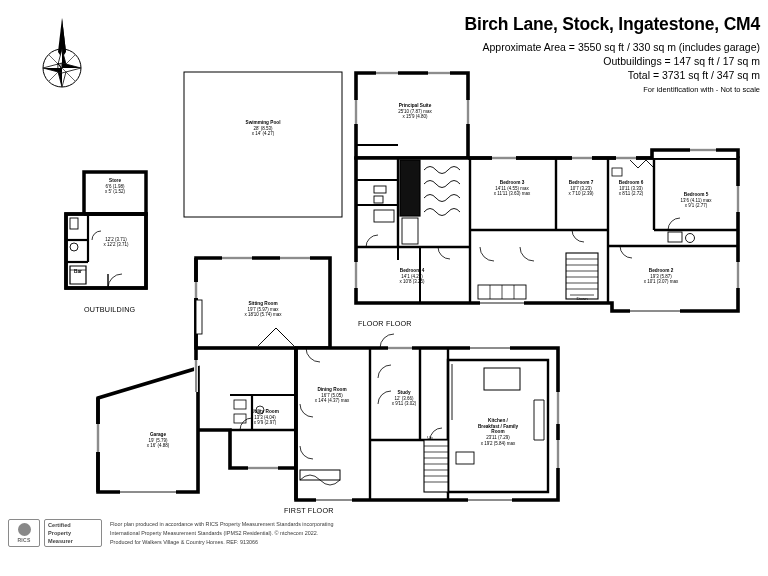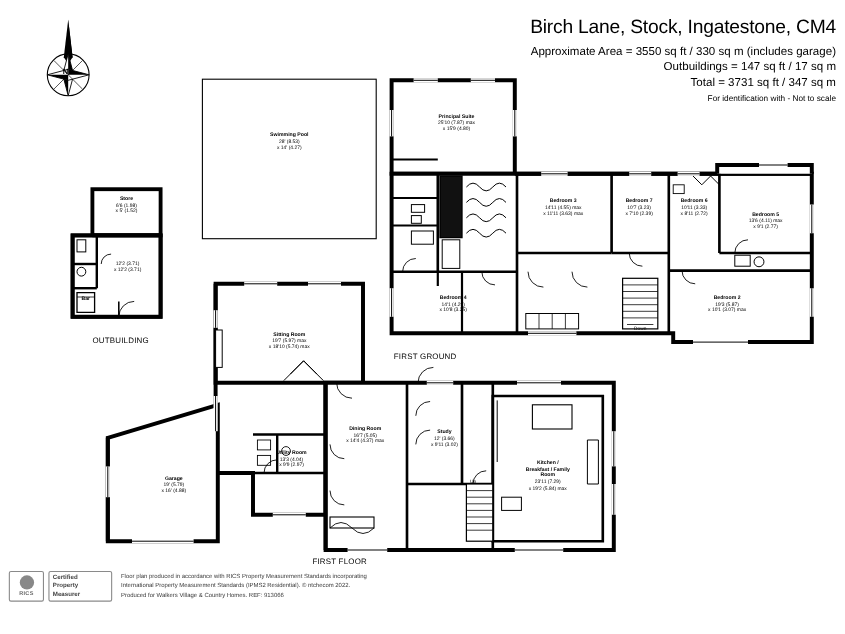--- a/index.html
+++ b/index.html
@@ -3,21 +3,21 @@
 <meta charset="utf-8">
 <style>
   html,body{margin:0;padding:0;}
   body{
     width:768px;height:576px;background:#ffffff;
     font-family:"Liberation Sans", sans-serif;
     color:#000;overflow:hidden;position:relative;
   }
   #plan{position:absolute;left:0;top:0;width:768px;height:576px;}
   .txt{position:absolute;white-space:nowrap;}
-  .title{font-size:17.5px;font-weight:normal;letter-spacing:-0.2px;}
+  .title{font-size:17.5px;font-weight:bold;letter-spacing:-0.2px;}
   .sub{font-size:10.5px;}
   .sub-sm{font-size:7.5px;}
   .roomlabel{
     position:absolute;text-align:center;line-height:1.22;
     font-size:4.6px;color:#000;white-space:nowrap;
     transform:translateX(-50%);
   }
   .roomlabel .nm{font-weight:bold;display:block;font-size:4.7px;}
   .roomlabel .dim{display:block;font-size:4.5px;}
   .floorlabel{position:absolute;font-size:7.2px;font-weight:normal;letter-spacing:0.2px;}
@@ -329,21 +329,21 @@
 </div>
 
 <div class="roomlabel" style="left:661px;top:268px;">
   <span class="nm">Bedroom 2</span>
   <span class="dim">19'3 (5.87)</span>
   <span class="dim">x 10'1 (3.07) max</span>
 </div>
 
 <div class="tiny" style="left:582px;top:296px;">Down</div>
 
-<div class="floorlabel" style="left:358px;top:319px;">FIRST GROUND</div>
+<div class="floorlabel" style="left:358px;top:319px;">FLOOR FLOOR</div>
 
 <div class="roomlabel" style="left:263px;top:301px;">
   <span class="nm">Sitting Room</span>
   <span class="dim">19'7 (5.97) max</span>
   <span class="dim">x 18'10 (5.74) max</span>
 </div>
 
 <div class="roomlabel" style="left:332px;top:387px;">
   <span class="nm">Dining Room</span>
   <span class="dim">16'7 (5.05)</span>

